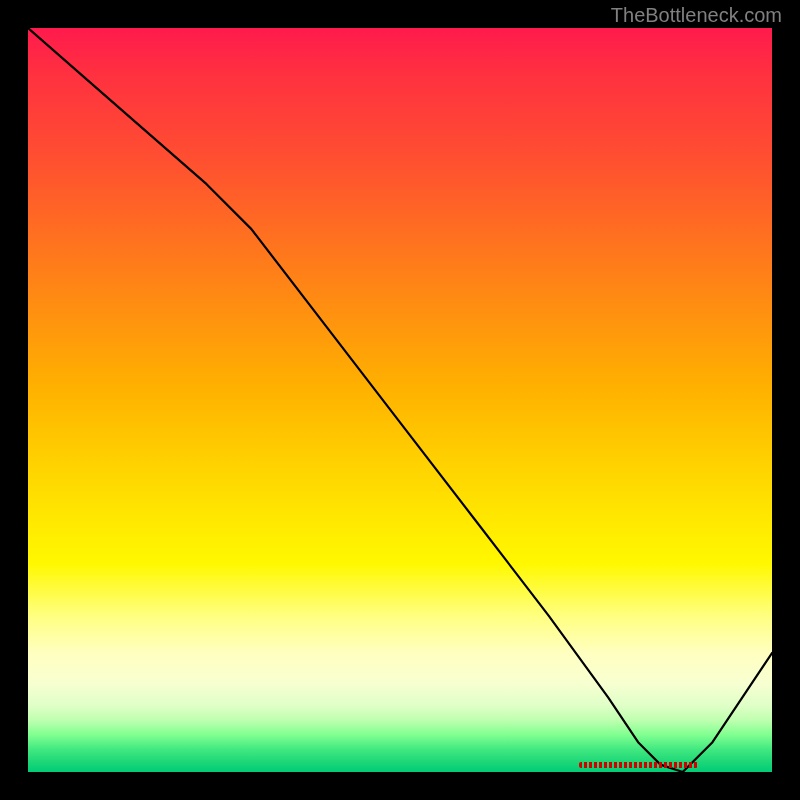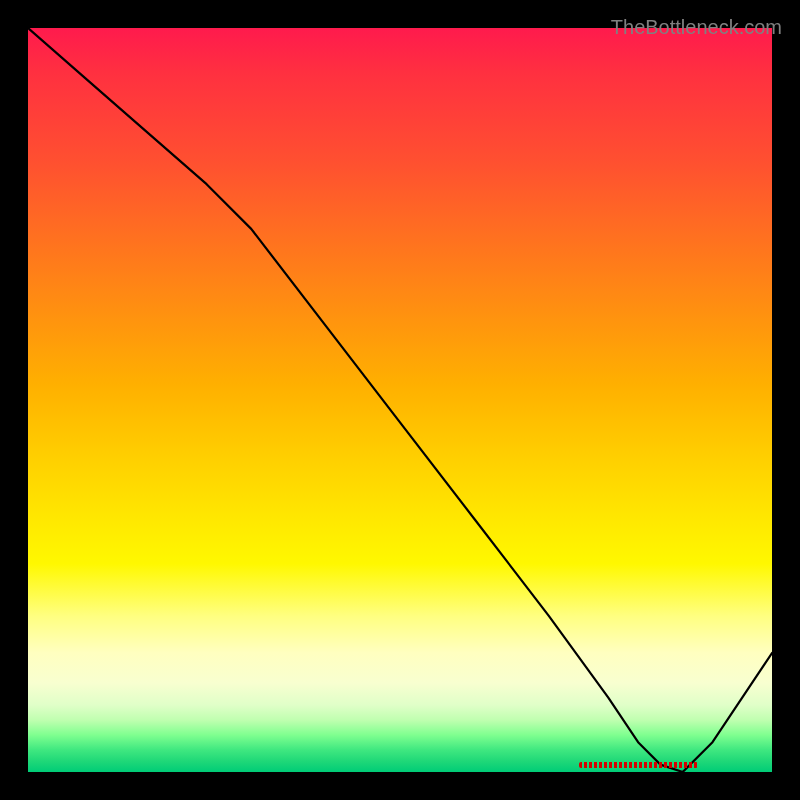--- a/index.html
+++ b/index.html
@@ -5,21 +5,21 @@
   * { margin: 0; padding: 0; box-sizing: border-box; }
   body {
     width: 800px;
     height: 800px;
     background: #000;
     position: relative;
     font-family: Arial, sans-serif;
   }
   .watermark {
     position: absolute;
-    top: 16px;
+    top: 4px;
     right: 18px;
     color: #808080;
     font-size: 20px;
     font-weight: 500;
     z-index: 10;
   }
   .plot-area {
     position: absolute;
     left: 28px;
     top: 28px;

